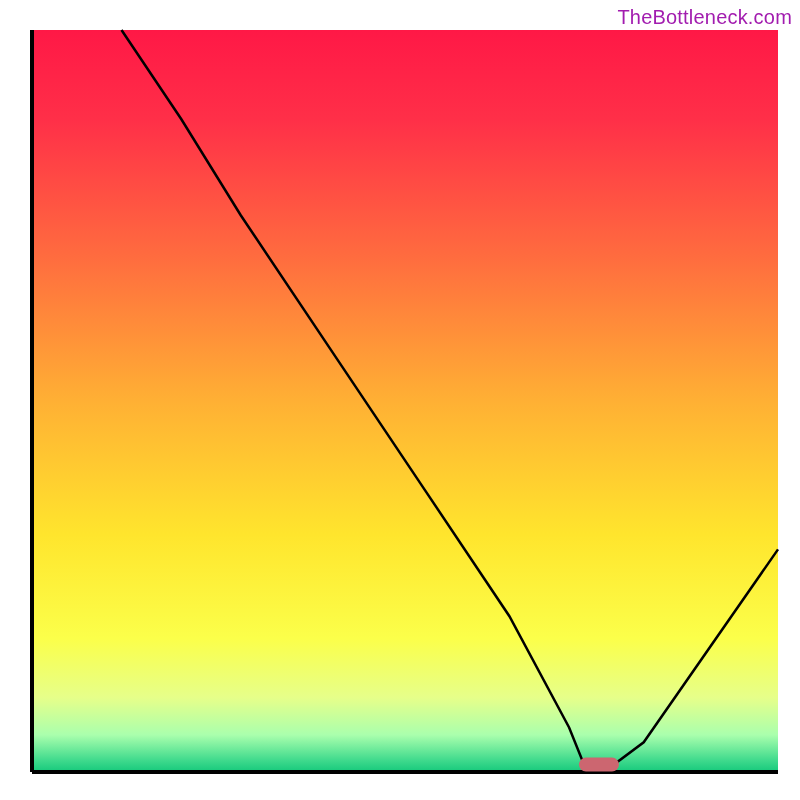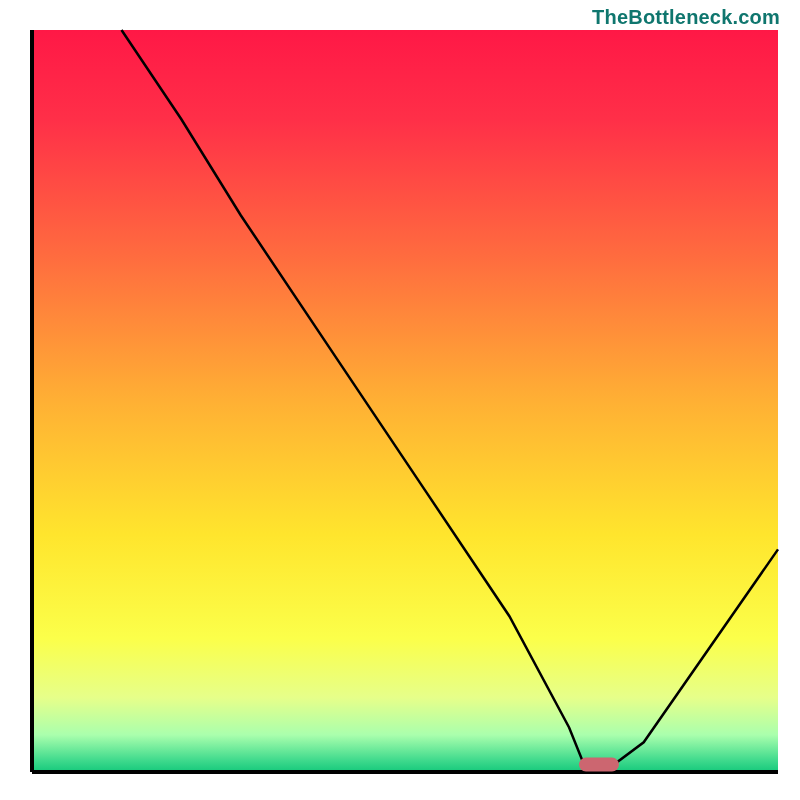--- a/index.html
+++ b/index.html
@@ -12,24 +12,24 @@
     font-family: Arial, Helvetica, sans-serif;
   }
   .container {
     position: relative;
     width: 800px;
     height: 800px;
   }
   .watermark {
     position: absolute;
     top: 6px;
-    right: 20px;
+    right: 8px;
     font-size: 20px;
-    font-weight: bold;
-    color: #0f766e;
+    font-weight: normal;
+    color: #a21caf;
     letter-spacing: 0.2px;
     z-index: 4;
   }
   svg.chart {
     position: absolute;
     top: 0;
     left: 0;
   }
 </style>
 </head>

